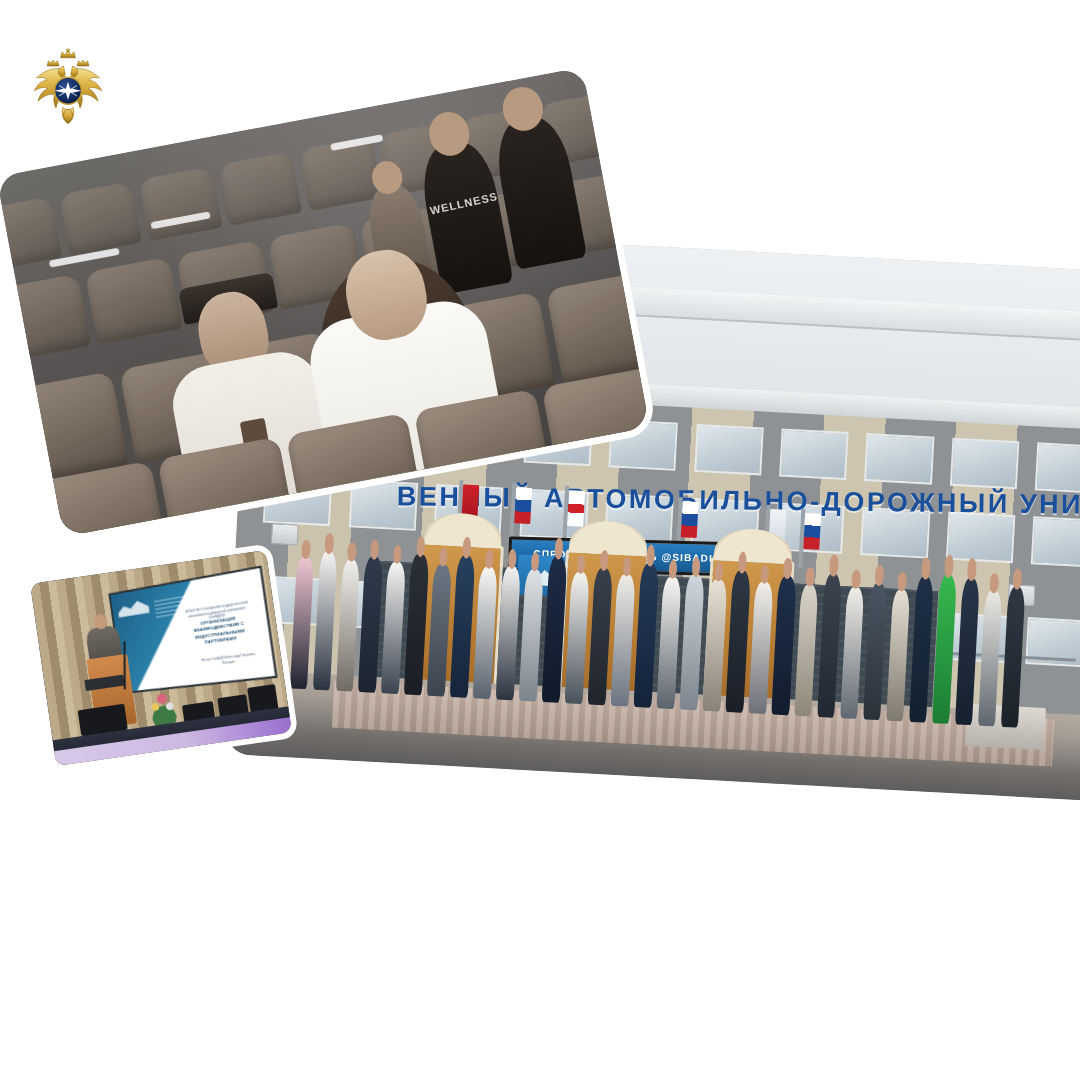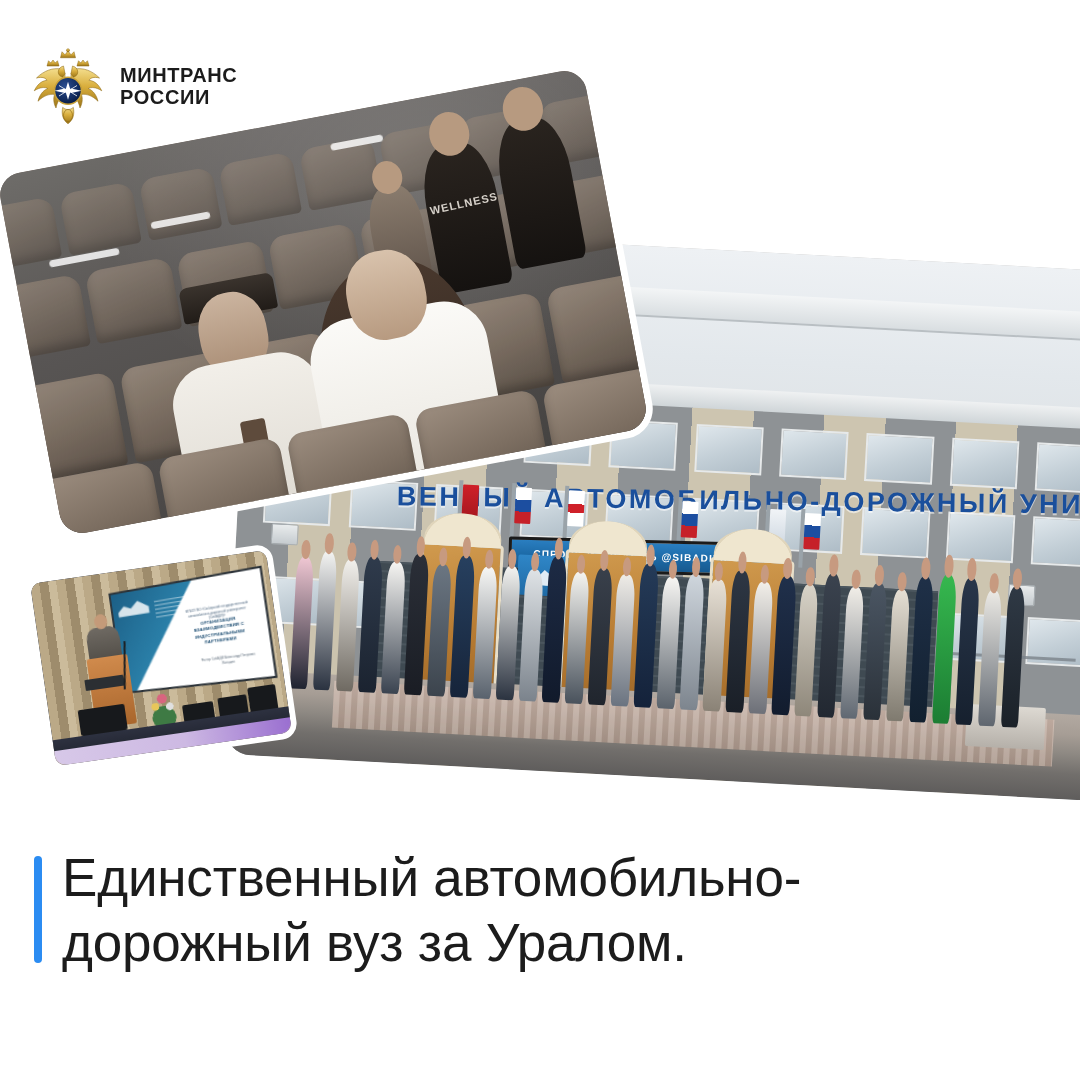--- a/index.html
+++ b/index.html
@@ -512,24 +512,20 @@
       <path d="M68 57 l-14 -3 -4 3 4 3 z"></path>
       <circle cx="50" cy="57" r="3.4"></circle>
     </g>
     <g stroke="#ffffff" stroke-width="1.2" opacity=".9">
       <line x1="38" y1="50" x2="46" y2="55"></line>
       <line x1="62" y1="50" x2="54" y2="55"></line>
       <line x1="38" y1="64" x2="46" y2="59"></line>
       <line x1="62" y1="64" x2="54" y2="59"></line>
     </g>
   </svg>
-  <div class="brand-text">
-    <span>МИНТРАНС</span>
-    <span>РОССИИ</span>
-  </div>
 </div>
 
 <div class="collage">
 
   <div class="photo photo-building">
     <div class="scene">
       <div class="bld-sky"></div>
       <div class="bld-facade"></div>
       <div class="bld-roof"></div>
       <div class="bld-roof2"></div>
@@ -735,14 +731,13 @@
     <div class="conf-speakerbox b3"></div>
     <div class="conf-speakerbox b4"></div>
     <div class="conf-stage"></div>
     <div class="conf-purple"></div>
   </div>
 
 </div>
 
 <div class="caption">
   <div class="caption-bar"></div>
-  <div class="caption-text">Единственный автомобильно-дорожный вуз за Уралом.</div>
 </div>
 
 </body></html>

